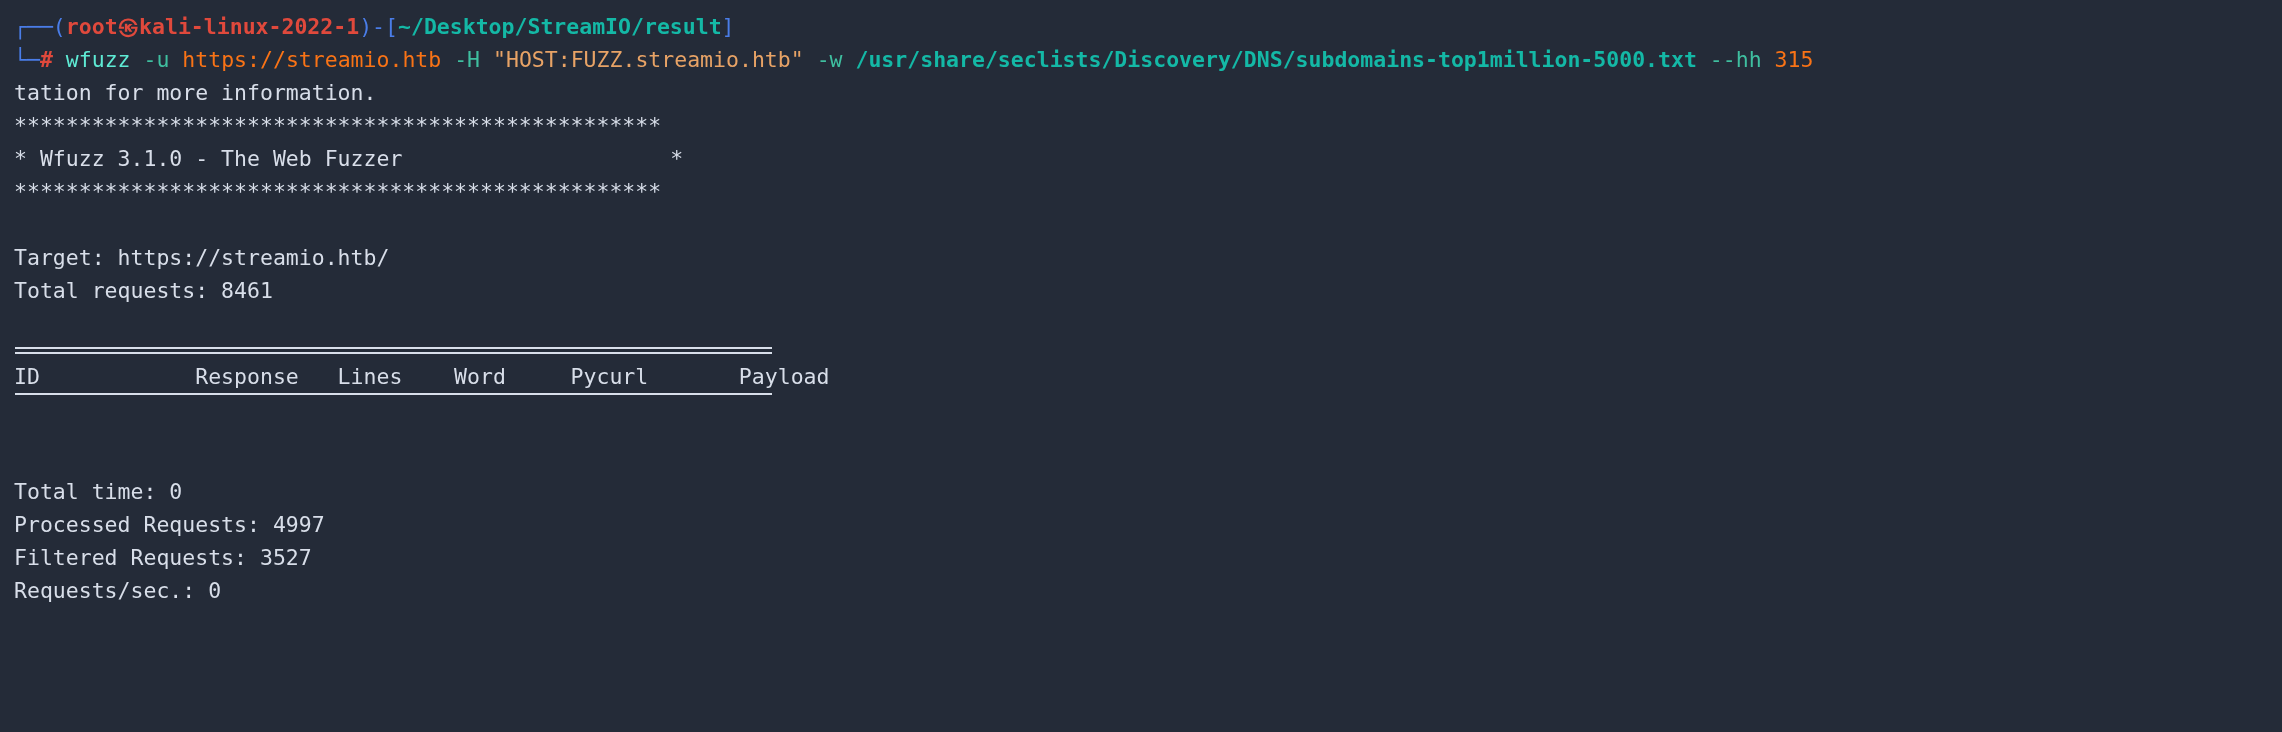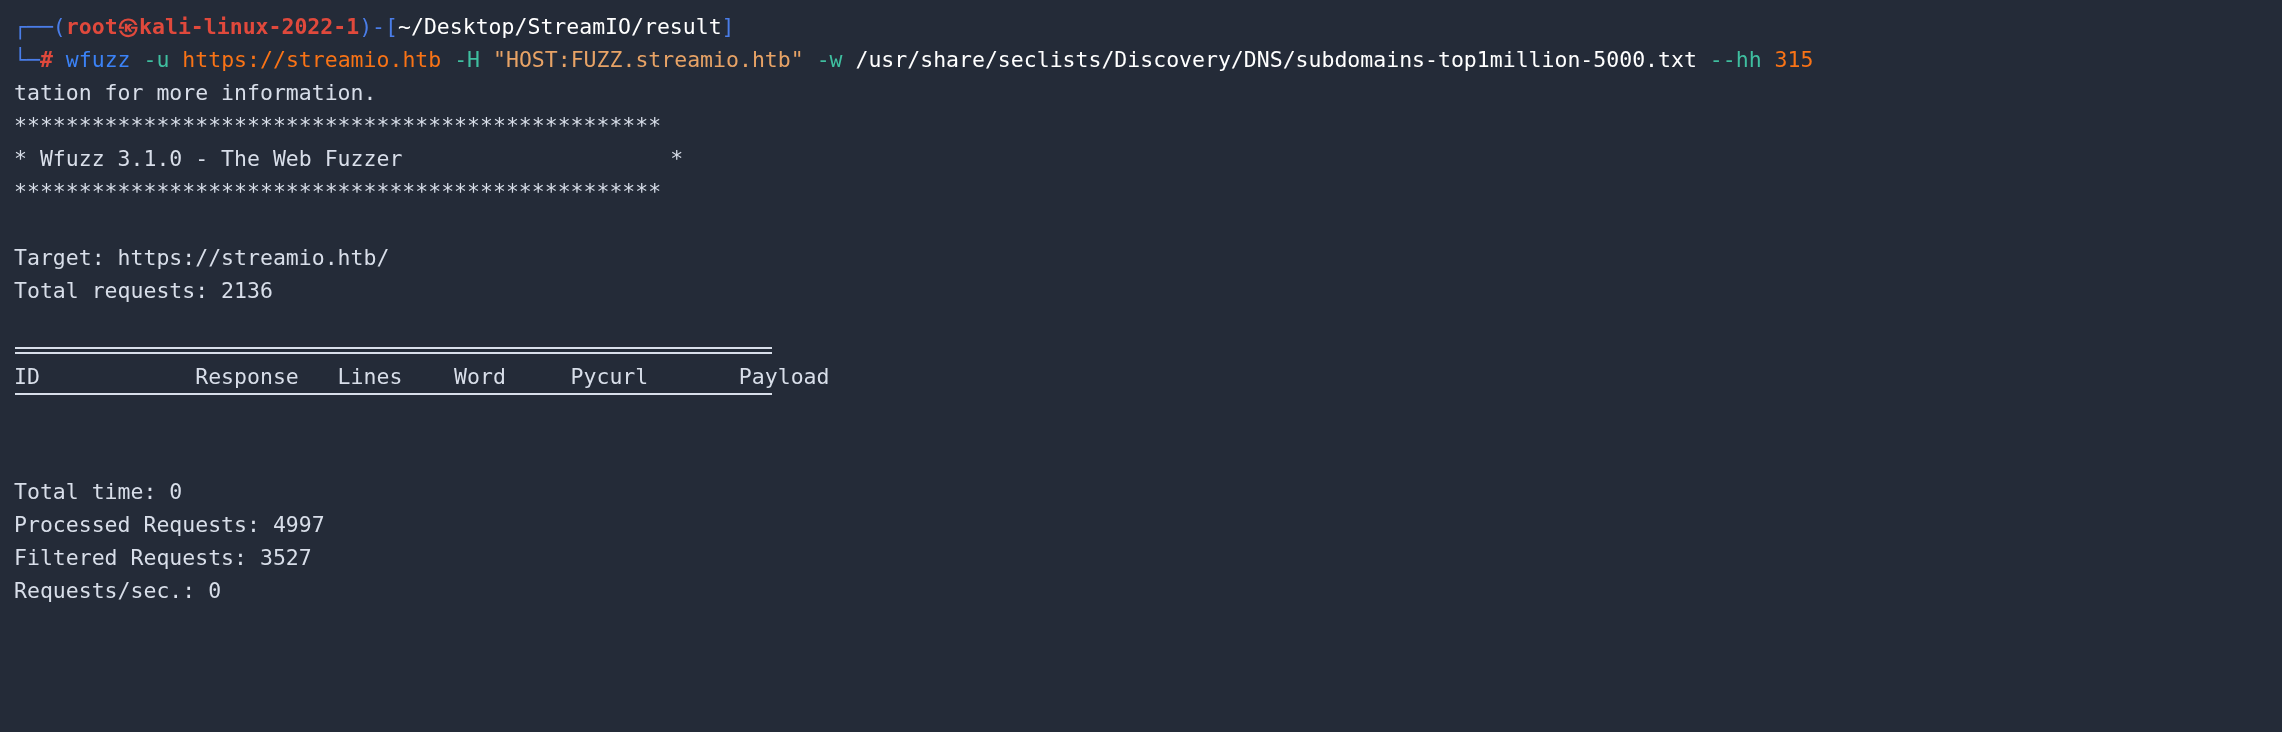--- a/index.html
+++ b/index.html
@@ -30,22 +30,22 @@
     white-space: pre;
     color: #d8dee9;
     letter-spacing: 0px;
     padding-left: 14px;
     height: 33px;
   }
 
   
   .c-blue   { color: #4a7de8; }
   .c-red    { color: #e0493c; font-weight: bold; text-align: right; }
-  .c-white  { color: #ffffff; font-weight: normal; }
-  .c-cyan   { color: #3b82f6; }
+  .c-white  { color: #14b8a6; font-weight: bold; }
+  .c-cyan   { color: #5eead4; }
   .c-green  { color: #3fbfa0; }
   .c-orange { color: #e8a366; }
   .c-plain  { color: #f97316; }
 
   
   .prompt-corner {
     color: #4a7de8;
   }
 
   .blank { height: 33px; }
@@ -87,21 +87,21 @@
 
   <div class="line">tation for more information.</div>
 
   <div class="line">**************************************************</div>
   <div class="line"><span>* Wfuzz 3.1.0 - The Web Fuzzer</span><span style="display:inline-block;width:268px"></span><span>*</span></div>
   <div class="line">**************************************************</div>
 
   <div class="line blank"></div>
 
   <div class="line"><span>Target: </span><span>https://streamio.htb/</span></div>
-  <div class="line"><span>Total requests: </span><span>2136</span></div>
+  <div class="line"><span>Total requests: </span><span>8461</span></div>
 
   <div class="line blank"></div>
 
   <div class="rule-wrap">
     <div class="rule"></div>
   </div>
 
   <div class="line">ID            Response   Lines    Word     Pycurl       Payload</div>
 
   <div class="rule-thin-wrap">

